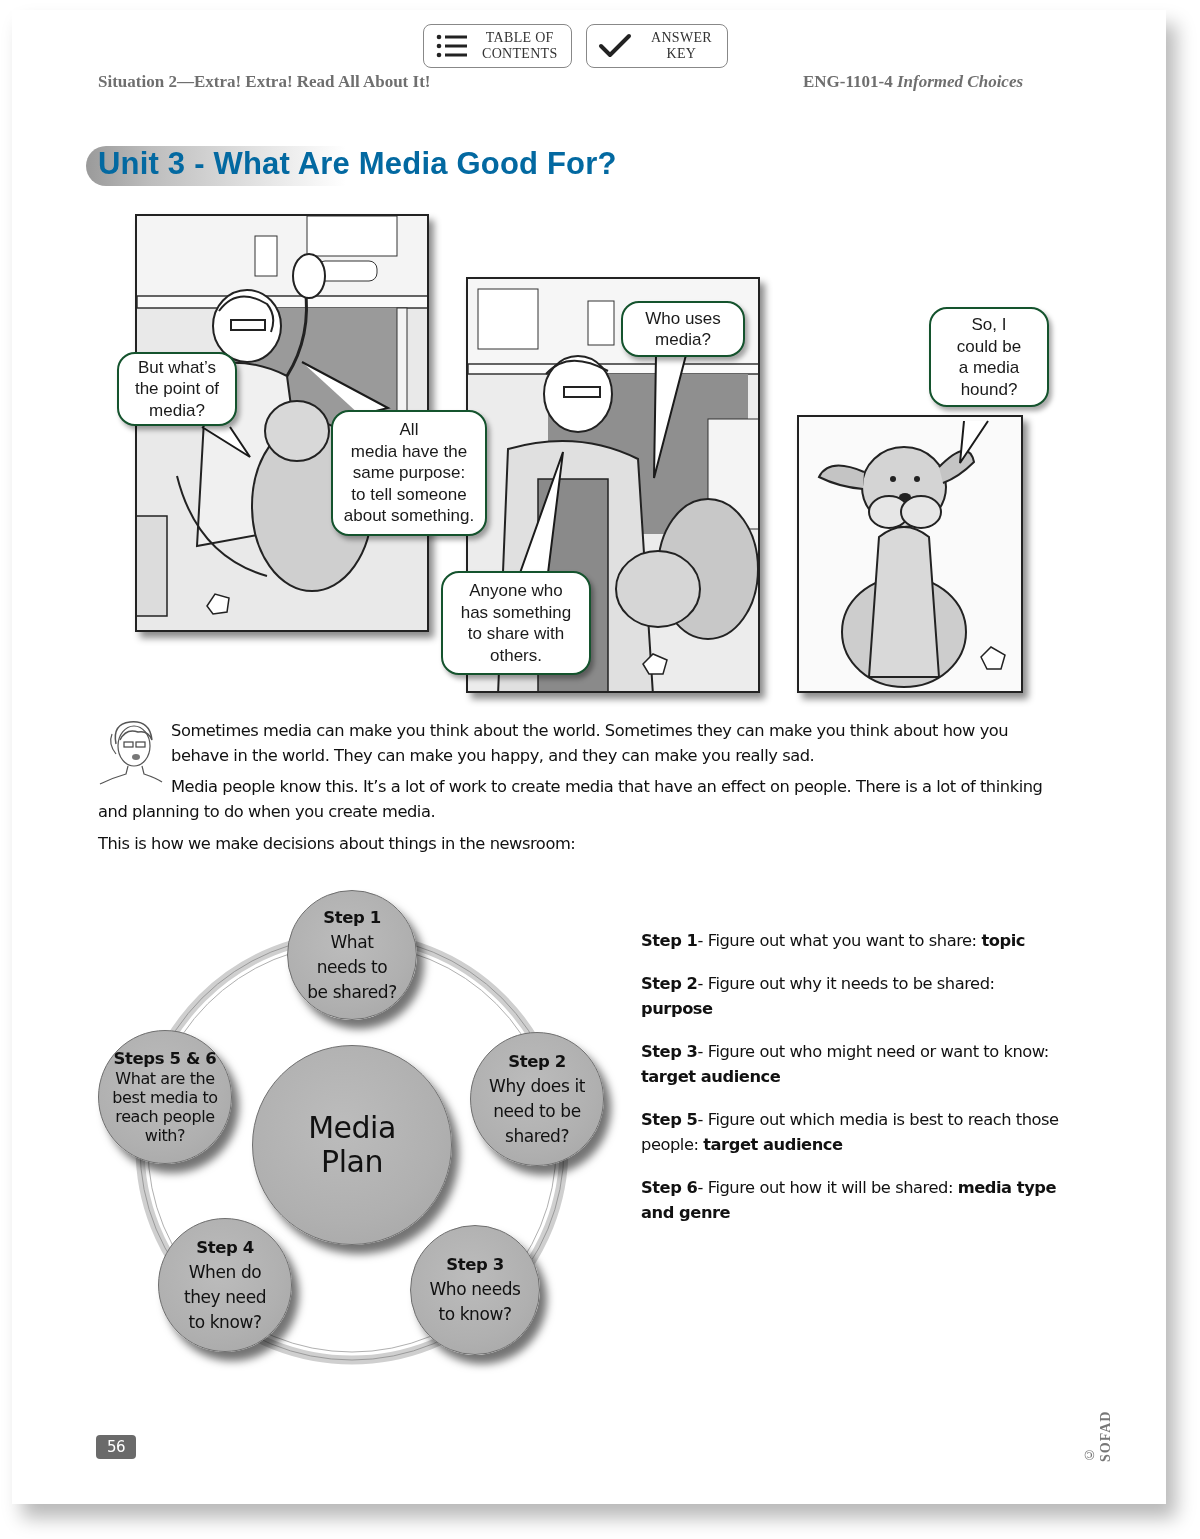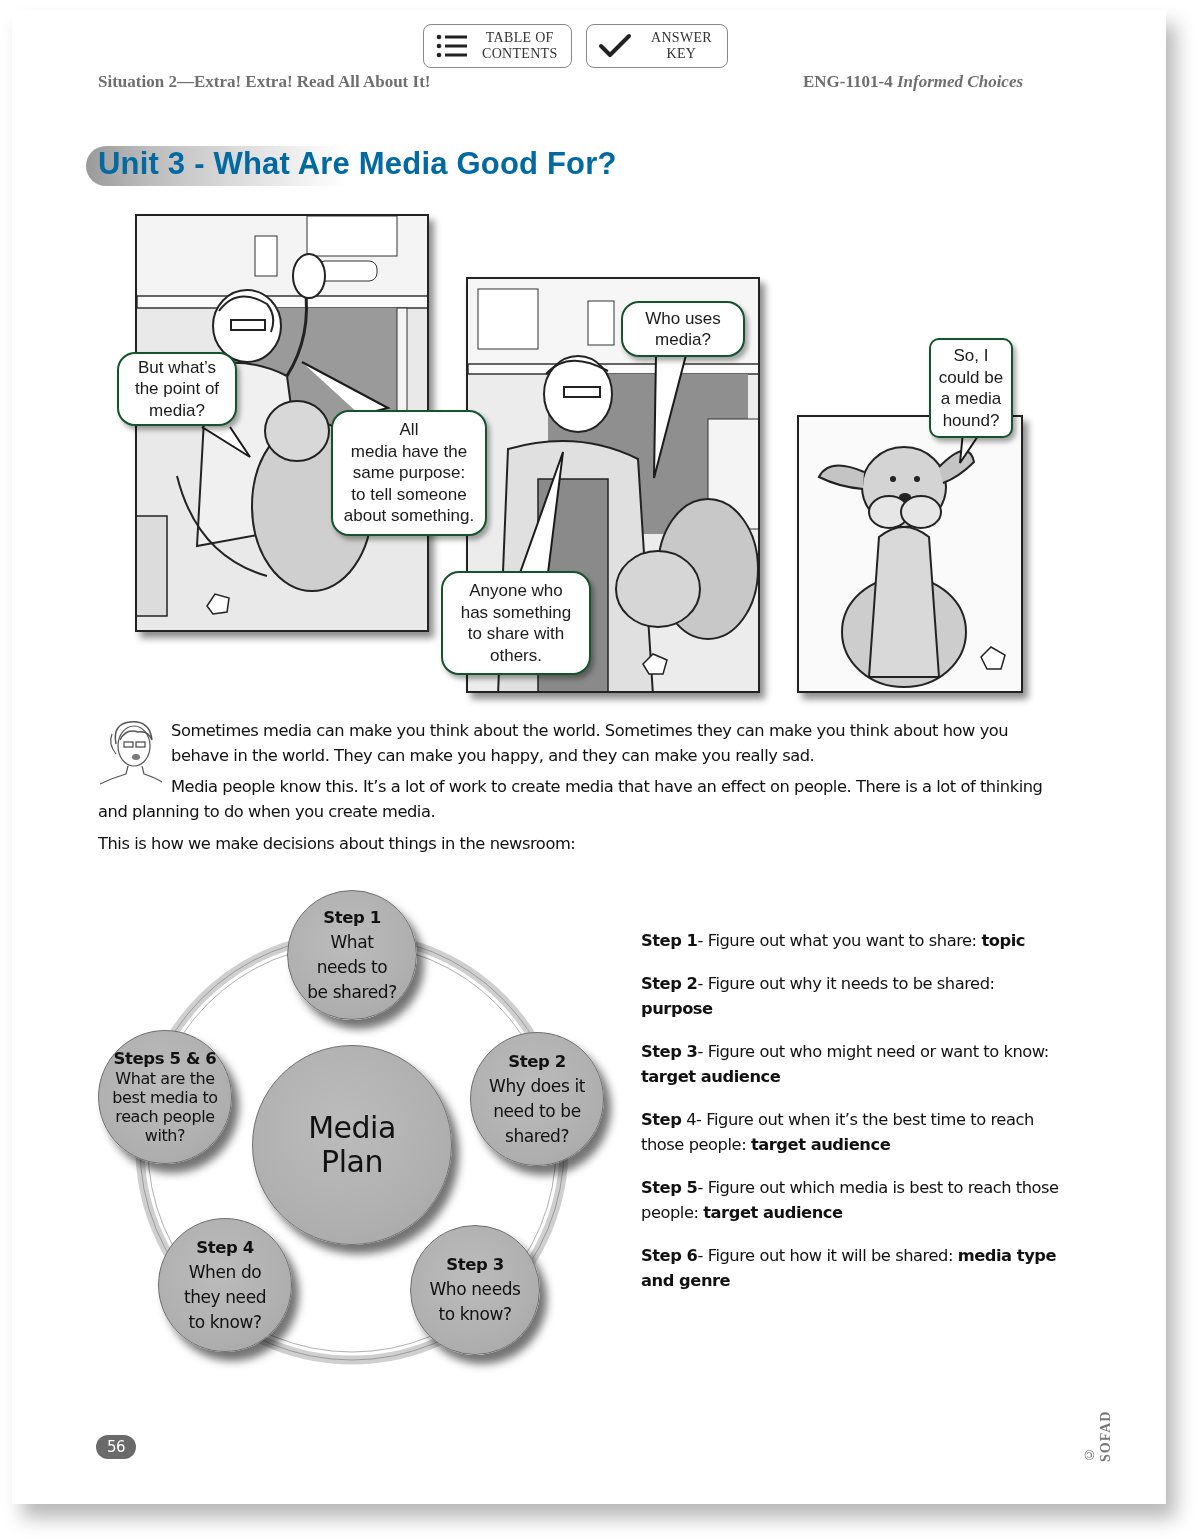--- a/index.html
+++ b/index.html
@@ -63,21 +63,21 @@
   }
   .circ .st { font-weight: bold; font-size: 16.5px; line-height: 24px; letter-spacing: -0.4px; }
   .circ .q { font-size: 17px; line-height: 25px; letter-spacing: -0.4px; }
   .circ.small-q .q { font-size: 16px; line-height: 19px; }
   .circ.small-q .st { line-height: 20px; }
   .center-circ .ct { font-size: 30px; line-height: 34px; letter-spacing: -0.5px; }
   .steps { position: absolute; left: 641px; top: 928px; width: 420px; font-family: "DejaVu Sans", sans-serif; font-size: 16.3px; line-height: 25.5px; color: #111; letter-spacing: -0.45px; }
   .steps .row { margin-bottom: 17px; }
   .steps b { font-weight: bold; }
   .page-num {
-    position: absolute; left: 96px; top: 1435px; width: 40px; height: 24px; border-radius: 12px;
+    position: absolute; left: 96px; top: 1435px; width: 40px; height: 24px; border-radius: 4px;
     background: #6a6a6a; color: #fff; font-size: 15px; line-height: 24px; text-align: center;
     font-family: "DejaVu Sans", sans-serif; letter-spacing: -0.5px;
   }
   .copyright {
     position: absolute; left: 1082px; top: 1392px; width: 20px; height: 70px;
     writing-mode: vertical-rl; transform: rotate(180deg);
     font-family: "Liberation Serif", serif; font-weight: bold; font-size: 14px; color: #777; letter-spacing: 1px;
   }
 </style>
 </head>
@@ -214,21 +214,21 @@
     <path d="M65 55 Q30 40 20 60 Q40 70 64 72" fill="#c4c4c4" stroke="#222" stroke-width="2"></path>
     <path d="M140 50 Q170 20 175 45 Q160 60 144 66" fill="#c4c4c4" stroke="#222" stroke-width="2"></path>
     <ellipse cx="90" cy="95" rx="20" ry="16" fill="#e6e6e6" stroke="#222" stroke-width="2"></ellipse>
     <ellipse cx="122" cy="95" rx="20" ry="16" fill="#e6e6e6" stroke="#222" stroke-width="2"></ellipse>
     <circle cx="94" cy="62" r="3" fill="#222"></circle>
       <circle cx="118" cy="62" r="3" fill="#222"></circle>
     <ellipse cx="106" cy="80" rx="6" ry="4" fill="#222"></ellipse>
     <path d="M182 240 l10 -10 l14 8 l-4 14 l-14 0 z" fill="#fff" stroke="#222" stroke-width="1.5"></path>
   </svg>
 </div>
-<div class="bubble" style="left:929px;top:338px;width:84px;height:100px;border-radius:10px;">
+<div class="bubble" style="left:929px;top:307px;width:120px;height:100px;">
   <div>
     <div>So, I</div>
     <div>could be</div>
     <div>a media</div>
     <div>hound?</div>
   </div>
 </div>
 <svg class="tail" style="left:958px;top:419px" width="40" height="48">
   <path d="M6 2 L2 44 L30 2" fill="#fff" stroke="#1a1a1a" stroke-width="2"></path>
 </svg>
@@ -288,19 +288,18 @@
     <div class="q">best media to</div>
     <div class="q">reach people</div>
     <div class="q">with?</div>
   </div>
 </div>
 
 <div class="steps">
   <div class="row"><b>Step 1</b><span>- Figure out what you want to share: </span><b>topic</b></div>
   <div class="row"><b>Step 2</b><span>- Figure out why it needs to be shared: </span><br><b>purpose</b></div>
   <div class="row"><b>Step 3</b><span>- Figure out who might need or want to know: </span><b>target audience</b></div>
-  <div class="row"><b>Step</b><span> 4</span><span>- Figure out when it’s the best time to reach those people: </span><b>target audience</b></div>
   <div class="row"><b>Step 5</b><span>- Figure out which media is best to reach those people: </span><b>target audience</b></div>
   <div class="row"><b>Step 6</b><span>- Figure out how it will be shared: </span><b>media type and genre</b></div>
 </div>
 
 <div class="page-num">56</div>
 <div class="copyright">© SOFAD</div>
 
 </body></html>

